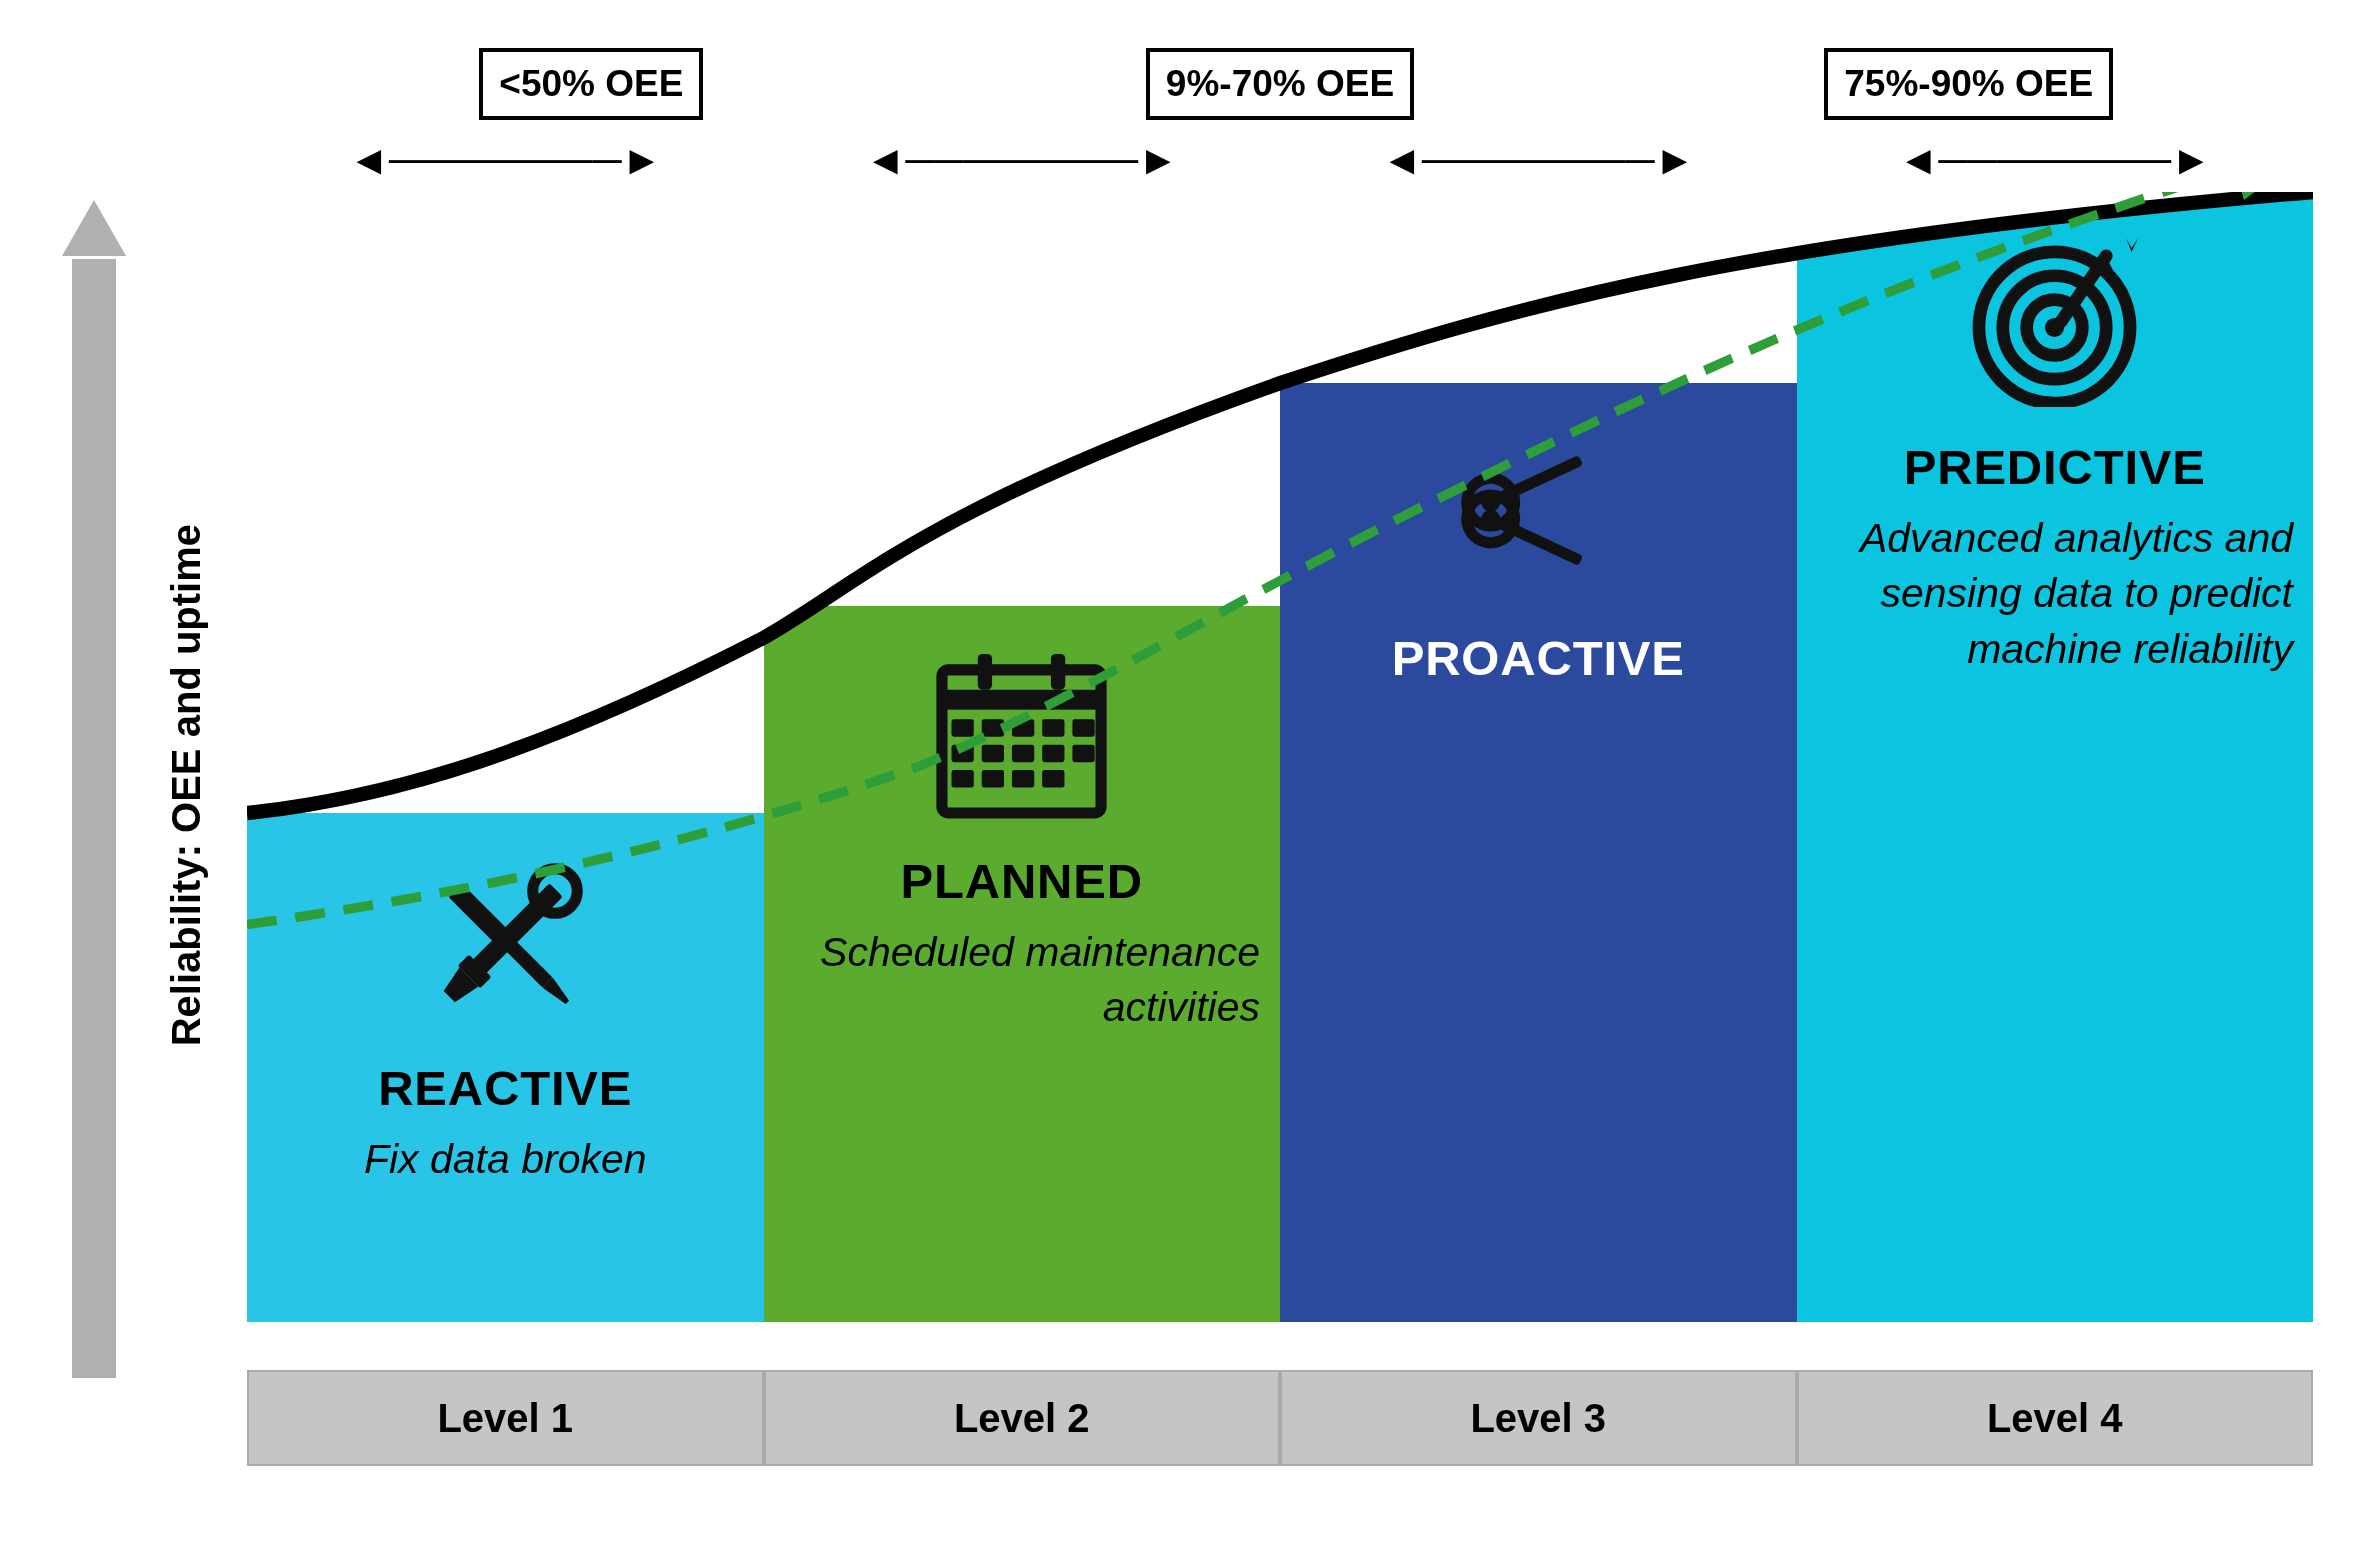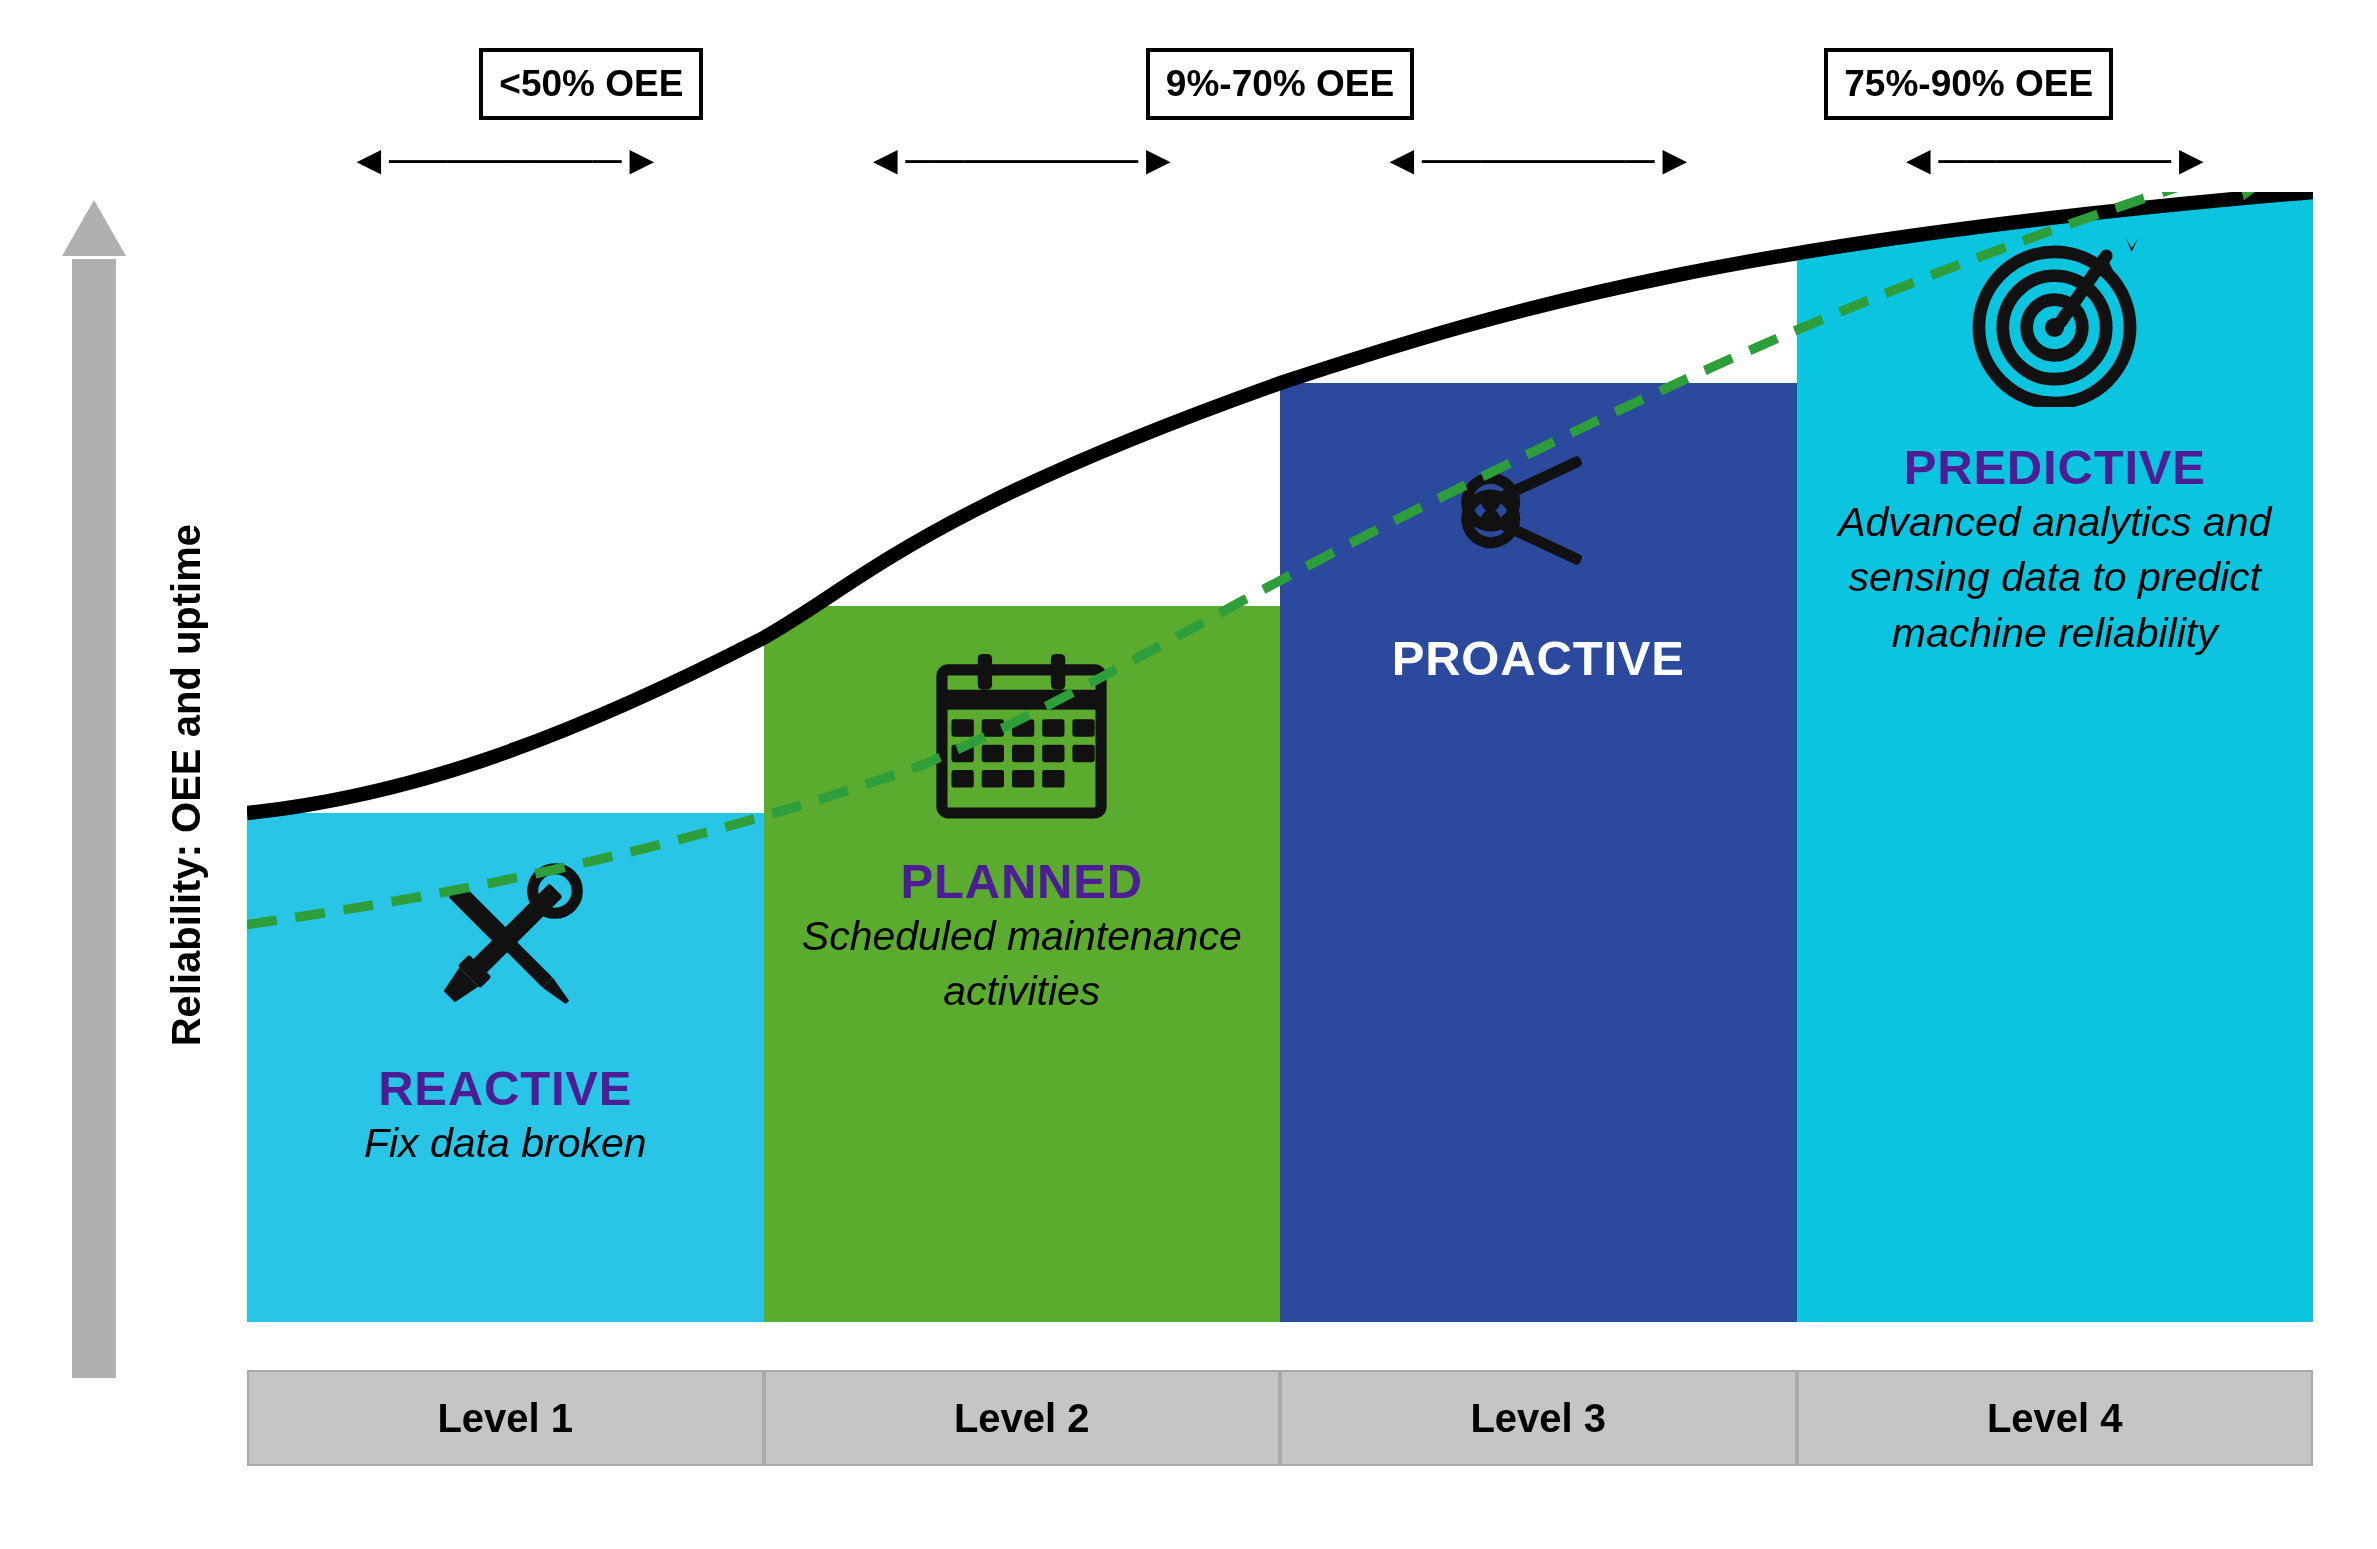--- a/index.html
+++ b/index.html
@@ -18,29 +18,29 @@
       position: relative;
       padding: 48px 64px 0 64px;
       border-radius: 27px;
     }
 
     .col-title {
       font-size: 49px;
       font-weight: 900;
       text-align: center;
       margin-top: 16px;
-      color: #4c1d95;
+      color: #000000;
       letter-spacing: 0.8px;
     }
 
     .col-desc {
       font-size: 41px;
       font-style: italic;
-      text-align: center;
-      margin-top: 0;
+      text-align: right;
+      margin-top: 16px;
       color: #000;
       line-height: 1.35;
     }
 
     
     .overlay-svg {
       position: absolute;
       top: 0;
       left: 0;
       width: 100%;

